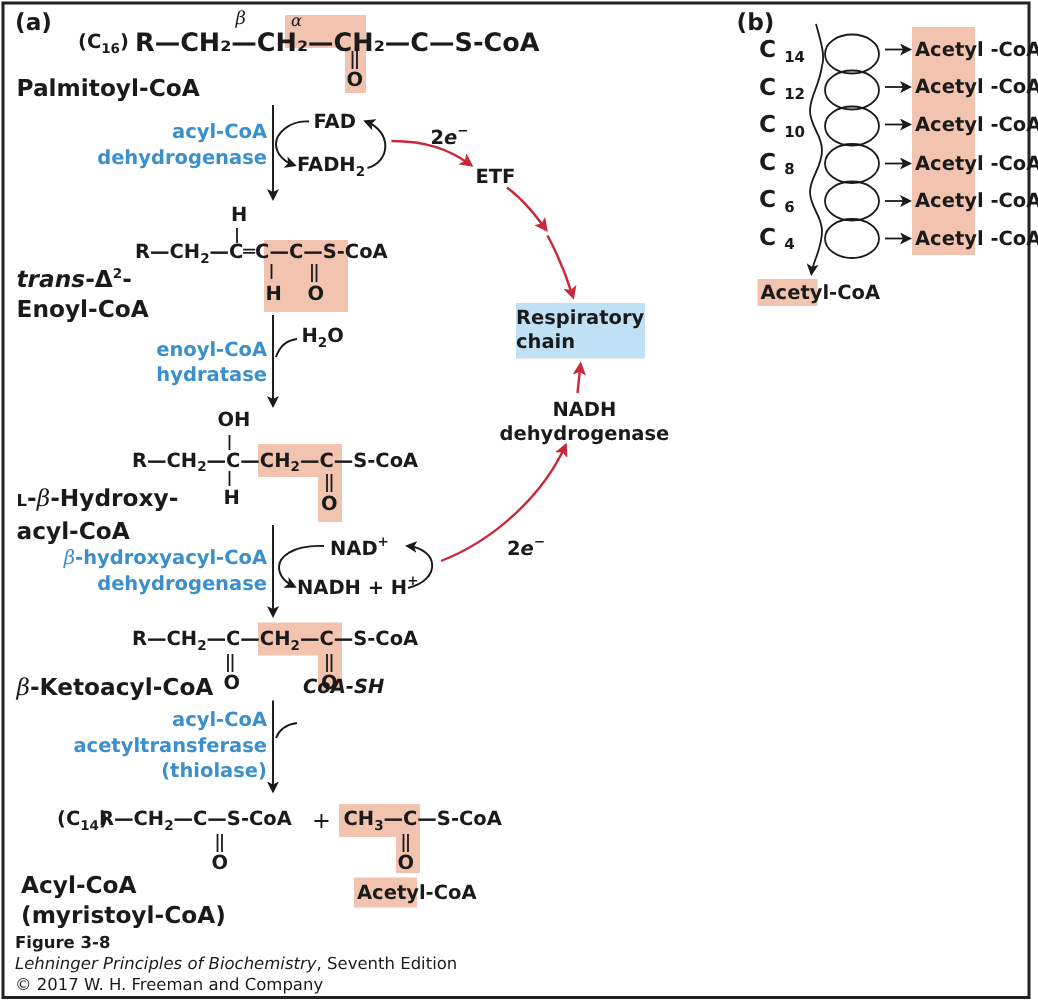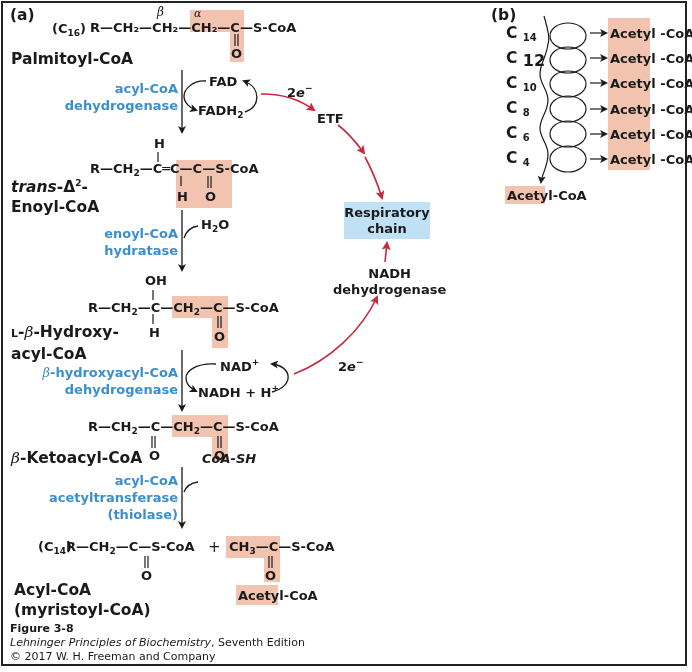--- a/index.html
+++ b/index.html
@@ -124,21 +124,21 @@
     <line x1="590" y1="159" x2="606" y2="159" marker-end="url(#ab)"></line>
   </g>
 </svg>
 
 <div class="t big" style="left:10px;top:8px;">(a)</div>
 <div class="t big" style="left:491px;top:8px;">(b)</div>
 
 <div class="t" style="left:52px;top:22px;text-align:right;">(C<span class="sub">16</span>)</div>
 <div class="t greek" style="left:157px;top:6px;font-size:12px;">β</div>
 <div class="t greek" style="left:194px;top:8px;font-size:11px;">α</div>
-<div class="t" style="left:90px;top:21px;font-size:13px;">
+<div class="t" style="left:90px;top:21px;font-size:17px;">
   <span>R—CH₂—CH₂—</span><span>CH₂—C</span><span>—S-CoA</span>
 </div>
 <div class="t" style="left:231px;top:47px;">O</div>
 <div class="t lbl" style="left:11px;top:49px;">Palmitoyl-CoA</div>
 
 <div class="t blue" style="right:514px;top:80px;">
   <div>acyl-CoA</div>
   <div>dehydrogenase</div>
 </div>
 <div class="t" style="left:209px;top:75px;">FAD</div>
@@ -175,21 +175,21 @@
   <div>dehydrogenase</div>
 </div>
 <div class="t" style="left:220px;top:358px;">NAD<span class="sup">+</span></div>
 <div class="t" style="left:198px;top:384px;">NADH + H<span class="sup">+</span></div>
 <div class="t" style="left:338px;top:358px;">2<span class="ital">e</span><span class="sup">−</span></div>
 <div class="t" style="left:333px;top:266px;text-align:center;line-height:16px;">
   <div>NADH</div>
   <div>dehydrogenase</div>
 </div>
 
-<div class="t" style="left:344px;top:205px;width:86px;text-align:center;line-height:16px;">
+<div class="t" style="left:344px;top:205px;width:86px;line-height:16px;">
   <div>Respiratory</div>
   <div>chain</div>
 </div>
 
 <div class="t" style="left:88px;top:420px;">R—CH<span class="sub">2</span>—C—CH<span class="sub">2</span>—C—S-CoA</div>
 <div class="t" style="left:149px;top:449px;">O</div>
 <div class="t" style="left:214px;top:449px;">O</div>
 <div class="t lbl" style="left:11px;top:448px;"><span class="greek">β</span>-Ketoacyl-CoA</div>
 
 <div class="t blue" style="right:514px;top:472px;">
@@ -208,21 +208,21 @@
 <div class="t lbl" style="left:14px;top:580px;">
   <div>Acyl-CoA</div>
   <div>(myristoyl-CoA)</div>
 </div>
 <div class="t" style="left:238px;top:589px;">
   <span>Acetyl</span><span>-CoA</span>
 </div>
 
 <div>
   <div class="t big" style="left:506px;top:26px;">C <span class="sub" style="font-size:10px;">14</span></div>
-  <div class="t big" style="left:506px;top:51px;">C <span class="sub" style="font-size:16px;">12</span></div>
+  <div class="t big" style="left:506px;top:51px;">C <span class="sub" style="font-size:10px;">12</span></div>
   <div class="t big" style="left:506px;top:76px;">C <span class="sub" style="font-size:10px;">10</span></div>
   <div class="t big" style="left:506px;top:101px;">C <span class="sub" style="font-size:10px;">8</span></div>
   <div class="t big" style="left:506px;top:126px;">C <span class="sub" style="font-size:10px;">6</span></div>
   <div class="t big" style="left:506px;top:151px;">C <span class="sub" style="font-size:10px;">4</span></div>
 
   <div class="t" style="left:610px;top:27px;"><span>Acetyl</span><span> -CoA</span></div>
   <div class="t" style="left:610px;top:52px;"><span>Acetyl</span><span> -CoA</span></div>
   <div class="t" style="left:610px;top:77px;"><span>Acetyl</span><span> -CoA</span></div>
   <div class="t" style="left:610px;top:103px;"><span>Acetyl</span><span> -CoA</span></div>
   <div class="t" style="left:610px;top:128px;"><span>Acetyl</span><span> -CoA</span></div>

